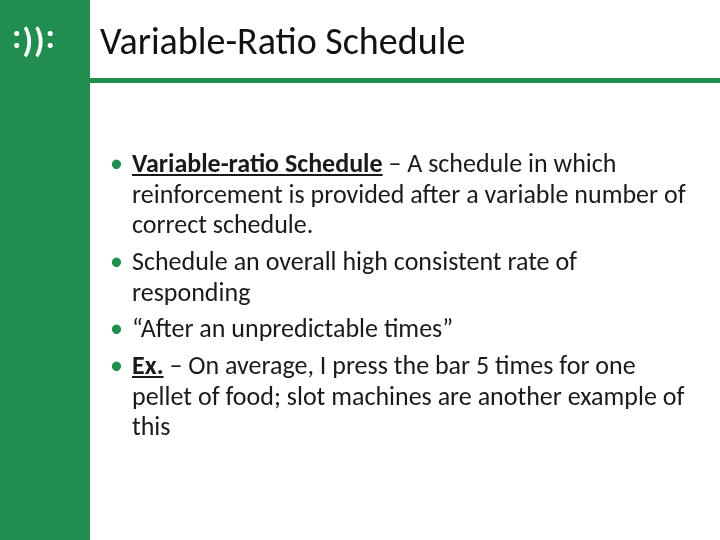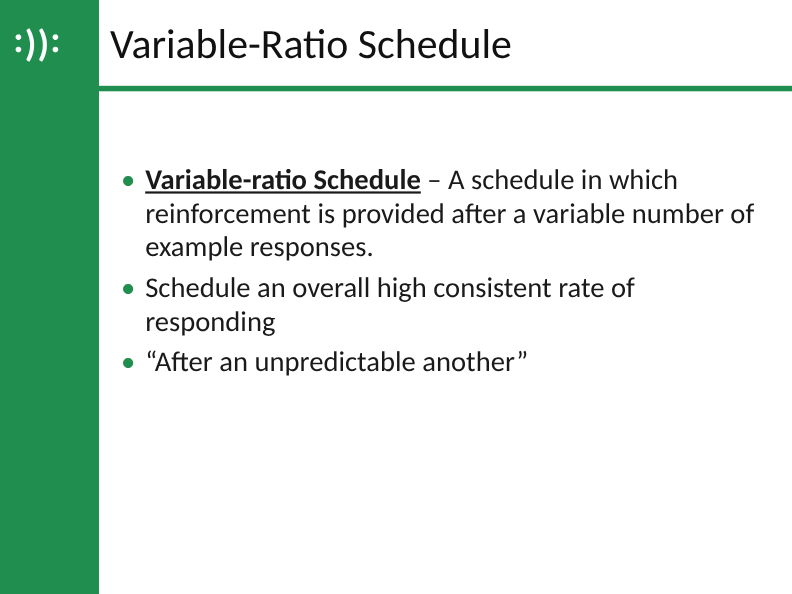--- a/index.html
+++ b/index.html
@@ -37,24 +37,27 @@
   <div class="logo">
     <span class="dot">:</span><span class="paren">)</span><span class="paren">)</span><span class="dot">:</span>
   </div>
 
   <div class="title">Variable-Ratio Schedule</div>
   <div class="rule"></div>
 
   <div class="body">
     <ul class="bullets">
       <li>
-        <span class="term1">Variable-ratio Schedule</span><span> – </span><span>A schedule in which reinforcement is provided after a variable number of example responses.</span>
+        <span class="term1">Variable-ratio Schedule</span><span> – </span><span>A schedule in which reinforcement is provided after a variable number of correct schedule.</span>
       </li>
       <li>
         <span>Schedule an overall high consistent rate of responding</span>
       </li>
       <li>
-        <span>“After an unpredictable another”</span>
+        <span>“After an unpredictable times”</span>
+      </li>
+      <li>
+        <span class="ex">Ex.</span><span> – </span><span>On average, I press the bar 5 times for one pellet of food; slot machines are another example of this</span>
       </li>
     </ul>
   </div>
 
 </div>
 
 </body></html>

